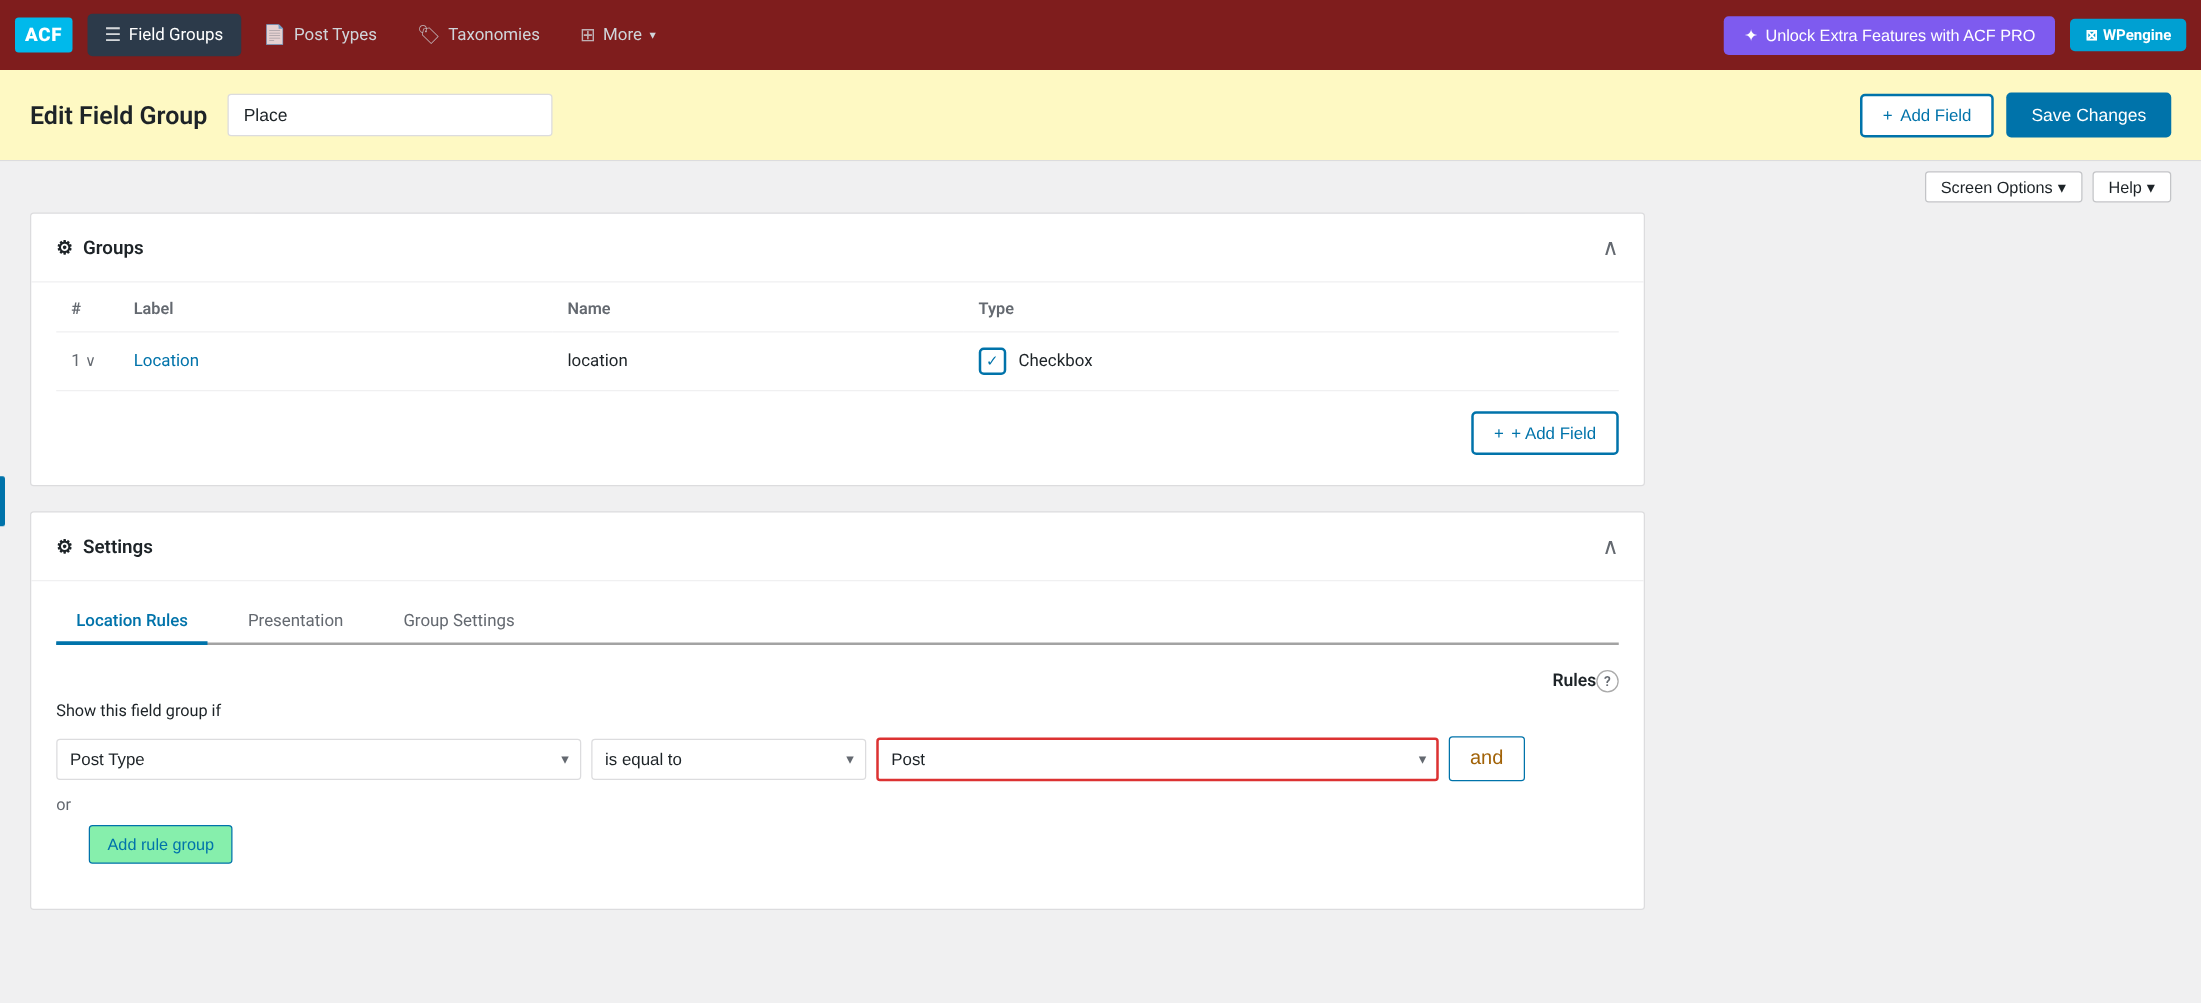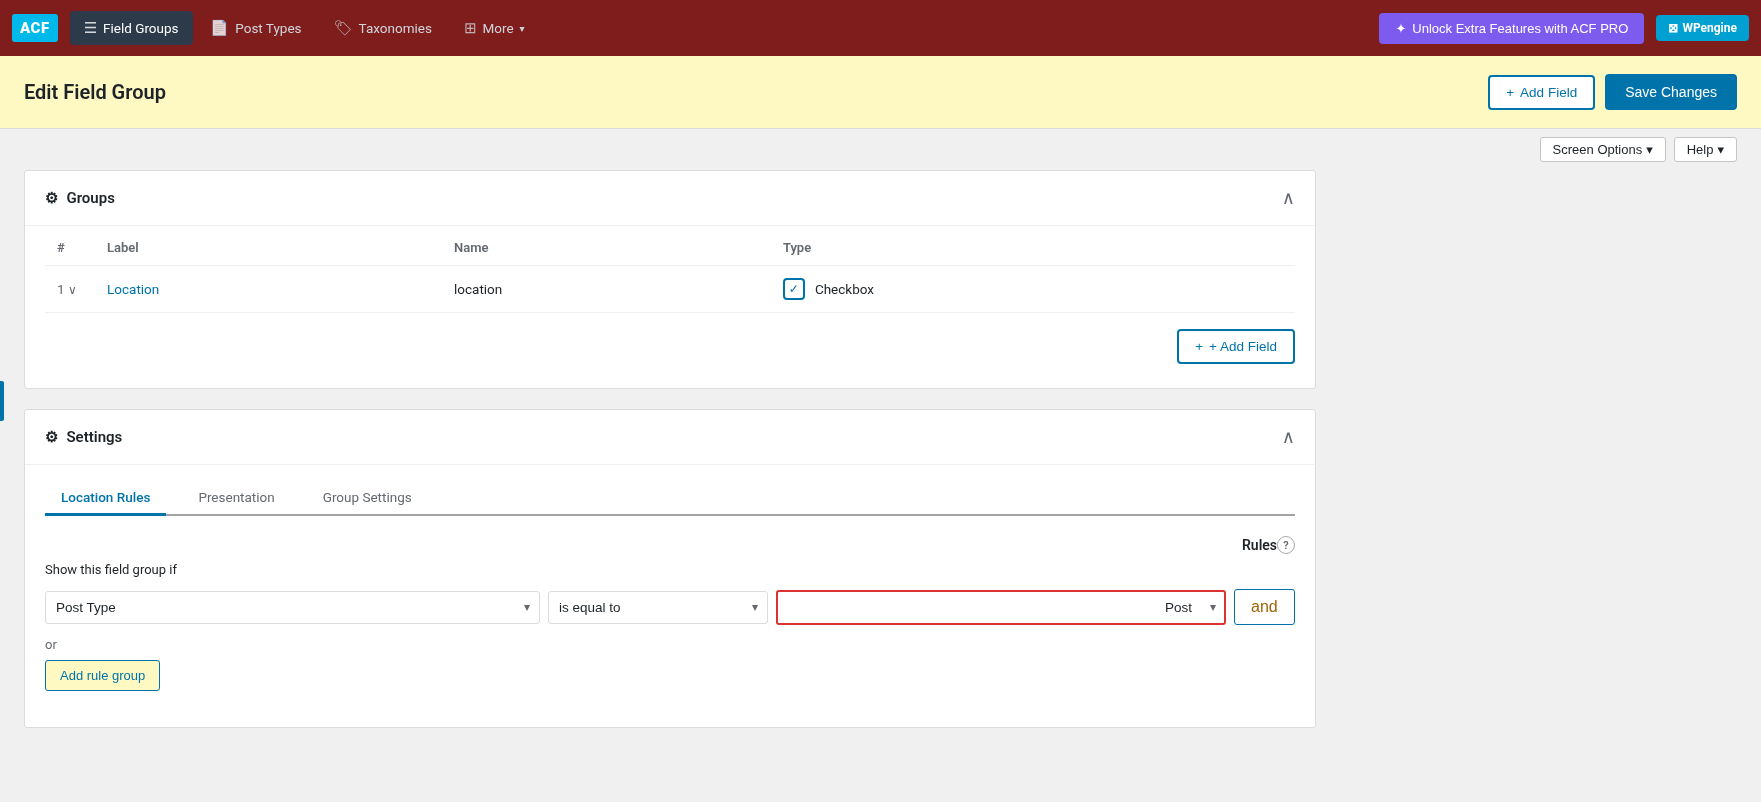--- a/index.html
+++ b/index.html
@@ -299,45 +299,45 @@
     .select-wrapper::after {
       content: '▾';
       position: absolute;
       right: 10px;
       pointer-events: none;
       color: #646970;
       font-size: 12px;
     }
     .select-wrapper.highlighted .rule-select {
       border: 2px solid #dc3232;
-      text-align: right;
-    }
-    .select-post-type { width: 495px; }
+    }
+    .select-post-type { width: 420px; }
     .select-equal { width: 220px; }
     .select-value { width: 450px; }
 
     .and-btn {
       border: 1px solid #0073aa;
       background: #fff;
       color: #a16207;
       border-radius: 3px;
       padding: 8px 16px;
       font-size: 16px;
       cursor: pointer;
       font-weight: 500;
     }
     .or-label { font-size: 13px; color: #646970; margin: 8px 0 8px 0; }
     .add-rule-group-btn {
       border: 1px solid #0073aa;
-      background: #fef9c3;
+      background: #86efac;
       color: #0073aa;
       border-radius: 3px;
       padding: 7px 14px;
       font-size: 13px;
       cursor: pointer;
+      margin-left: 26px;
     }
 
     
     .left-marker {
       position: fixed;
       left: 0;
       top: 50%;
       width: 4px;
       height: 40px;
       background: #0073aa;
@@ -378,20 +378,21 @@
     <span>Unlock Extra Features with ACF PRO</span>
   </button>
   <div class="wp-engine-logo">
     <span>⊠</span>
     <span>WPengine</span>
   </div>
 </nav>
 
 <div class="page-header">
   <h1 class="page-title">Edit Field Group</h1>
+  <input class="field-group-name-input" type="text" value="Place" style="">
   <div class="header-actions">
     <button class="add-field-btn">
       <span>+</span>
       <span>Add Field</span>
     </button>
     <button class="save-changes-btn">
       <span>Save Changes</span>
     </button>
   </div>
 </div>

